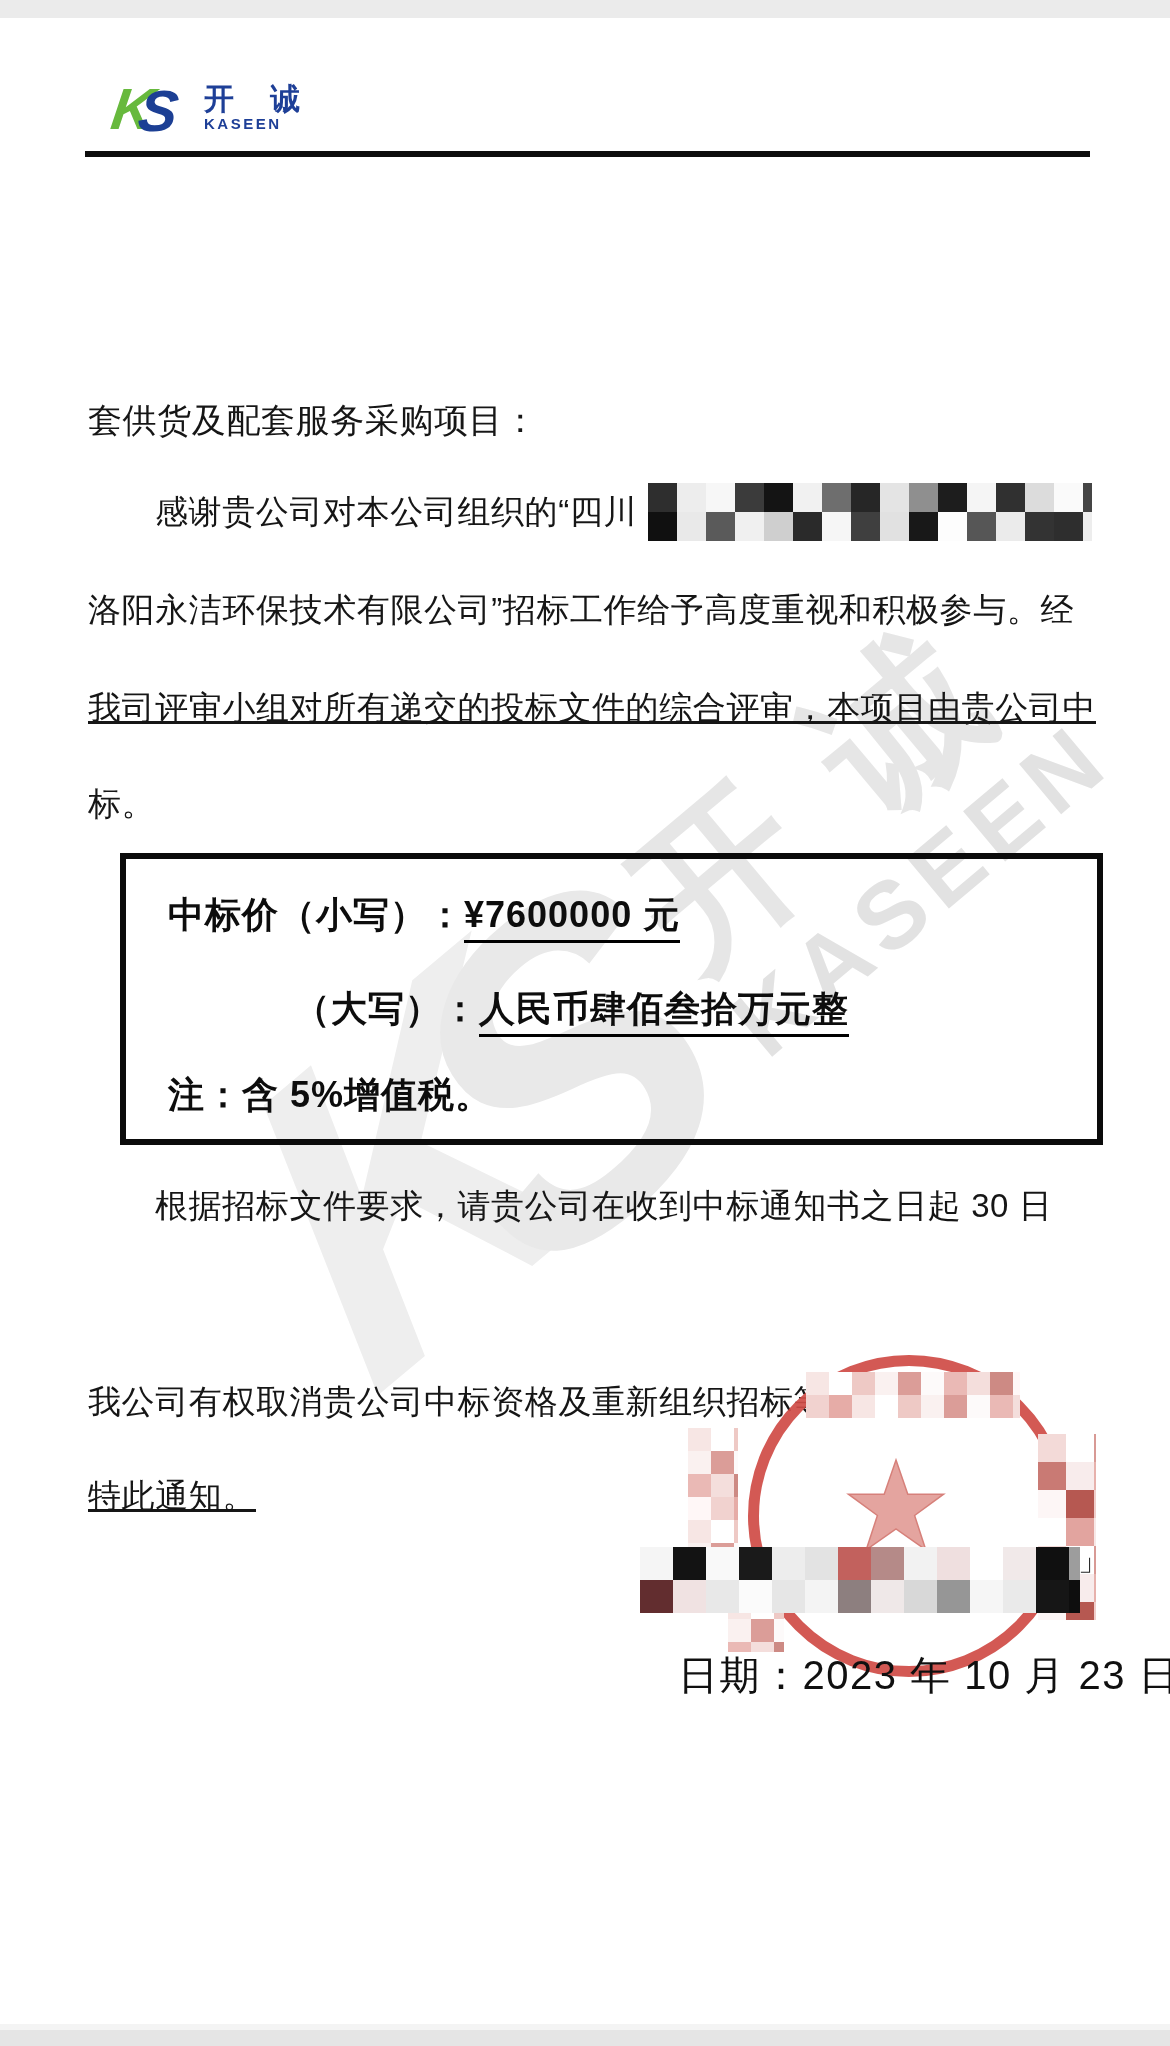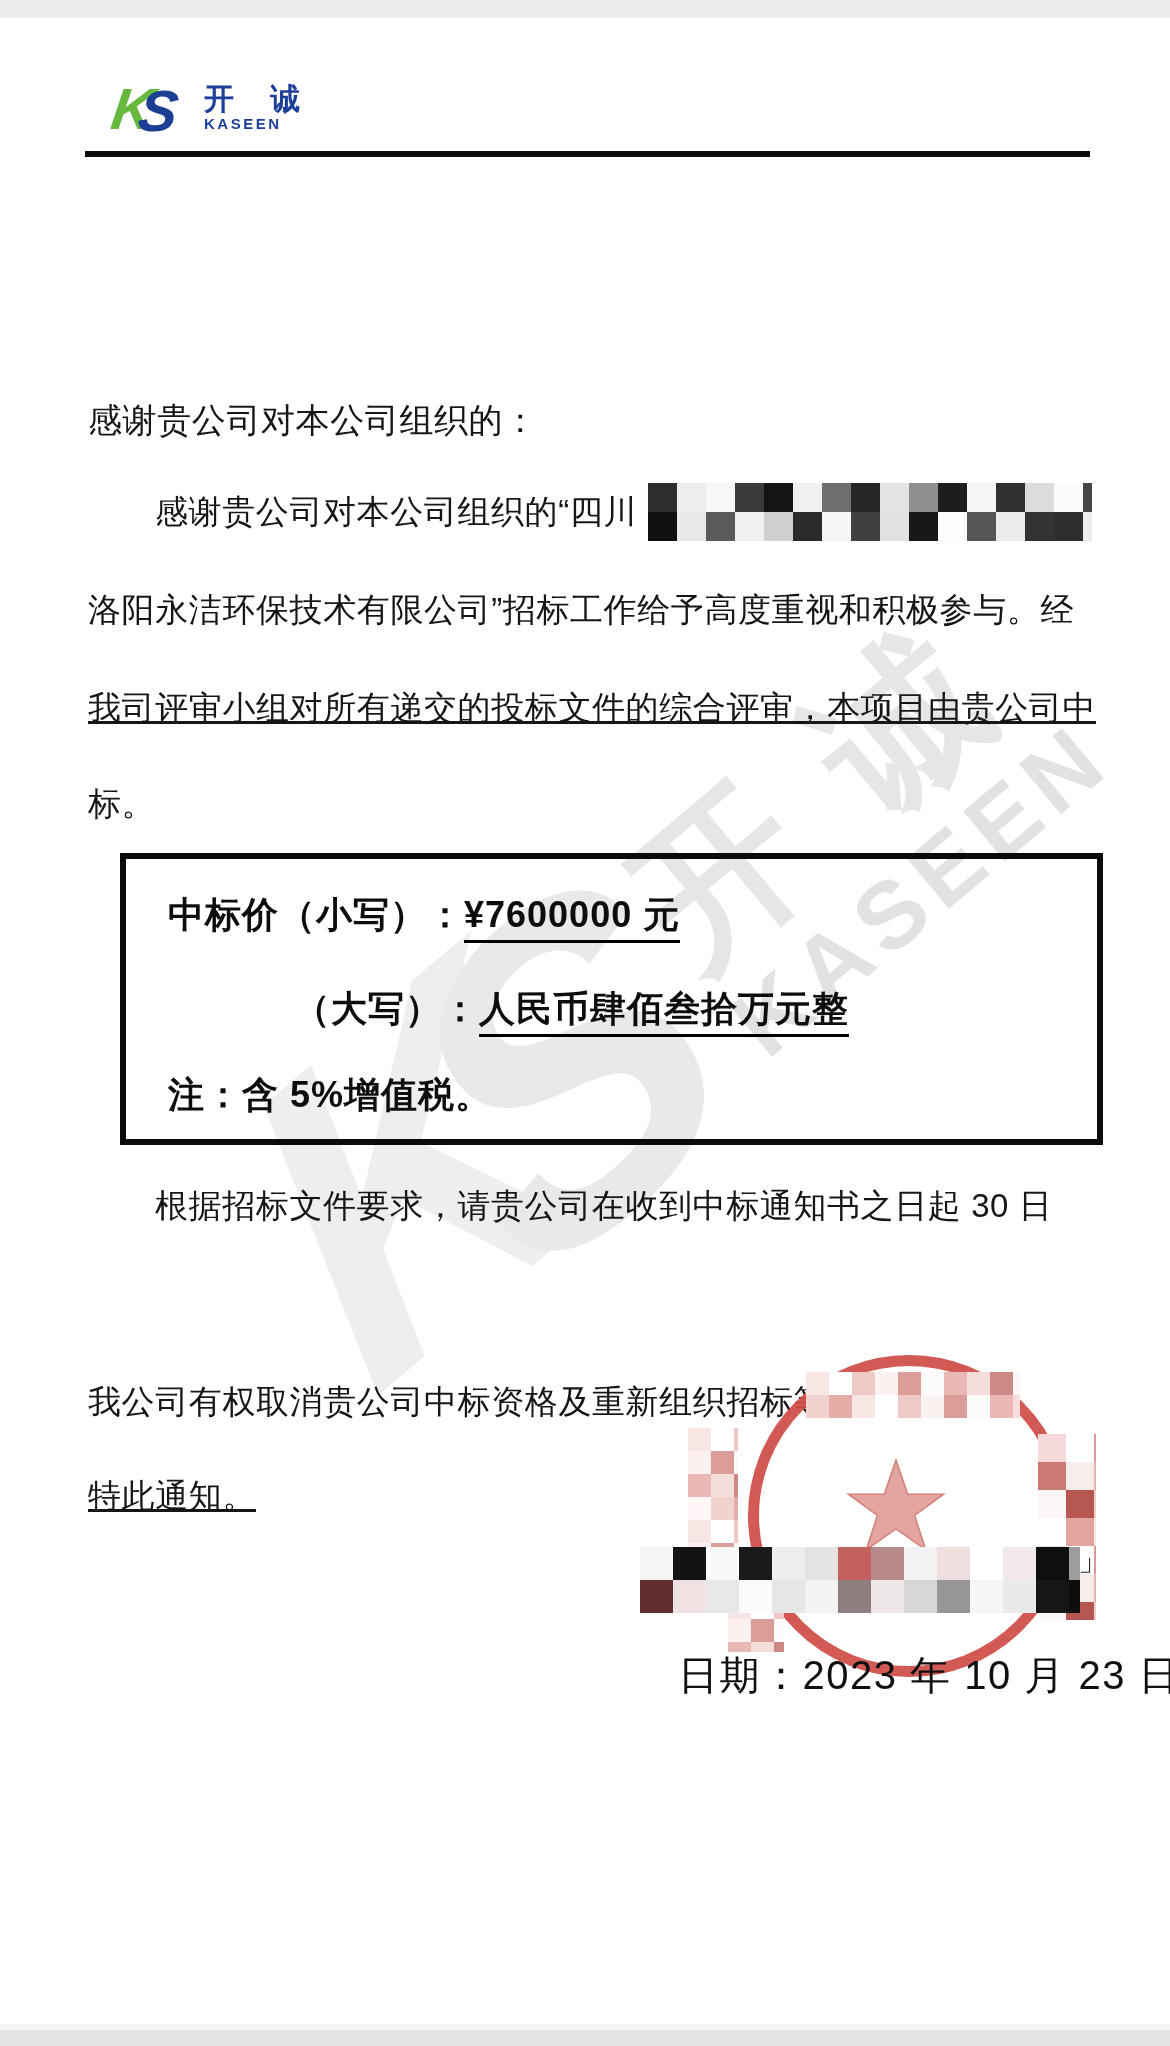--- a/index.html
+++ b/index.html
@@ -70,21 +70,21 @@
       <span class="s">S</span>
     </div>
     <div class="txt">
       <span class="cn">开 诚</span>
       <span class="en">KASEEN</span>
     </div>
   </div>
   <div class="abs rule"></div>
 
 
-  <div class="abs line" style="left:88px;top:398px;font-size:34px;">感谢贵公司对本公司组织的：</div>
+  <div class="abs line" style="left:88px;top:398px;font-size:34px;">套供货及配套服务采购项目：</div>
 
   <div class="abs line" style="left:155px;top:490px;">感谢贵公司对本公司组织的“四川</div>
   <div class="abs mosaic" style="left: 648px; top: 483px; width: 444px; height: 58px; z-index: 2; position: absolute;">
       <div style="position: absolute; left: 0px; top: 0px; width: 29px; height: 29px; background: rgb(46, 46, 46);"></div>
       <div style="position: absolute; left: 29px; top: 0px; width: 29px; height: 29px; background: rgb(237, 237, 237);"></div>
       <div style="position: absolute; left: 58px; top: 0px; width: 29px; height: 29px; background: rgb(247, 247, 247);"></div>
       <div style="position: absolute; left: 87px; top: 0px; width: 29px; height: 29px; background: rgb(59, 59, 59);"></div>
       <div style="position: absolute; left: 116px; top: 0px; width: 29px; height: 29px; background: rgb(20, 20, 20);"></div>
       <div style="position: absolute; left: 145px; top: 0px; width: 29px; height: 29px; background: rgb(241, 241, 241);"></div>
       <div style="position: absolute; left: 174px; top: 0px; width: 29px; height: 29px; background: rgb(110, 110, 110);"></div>

